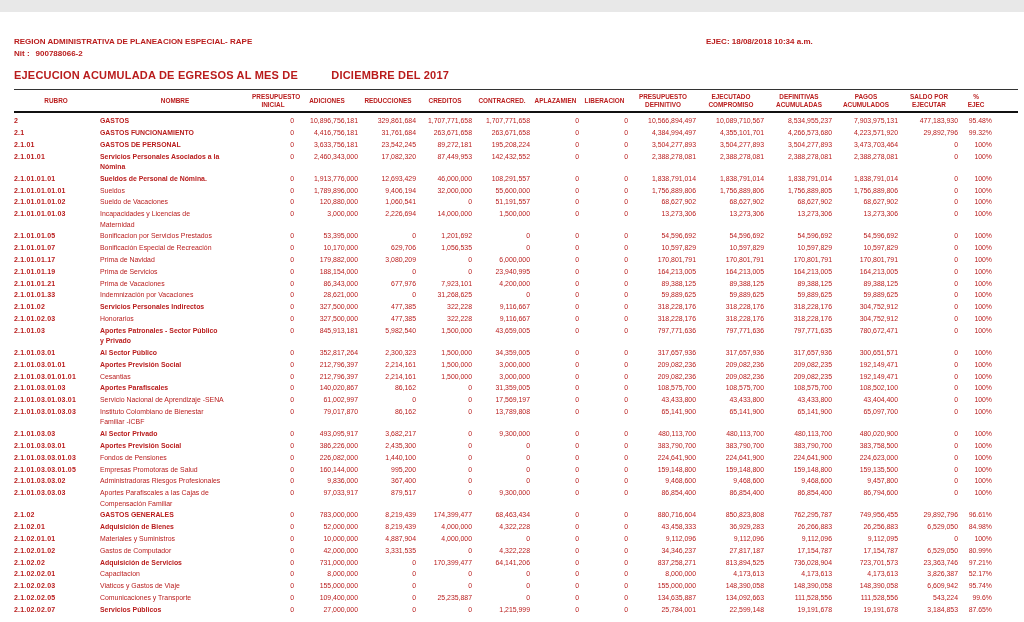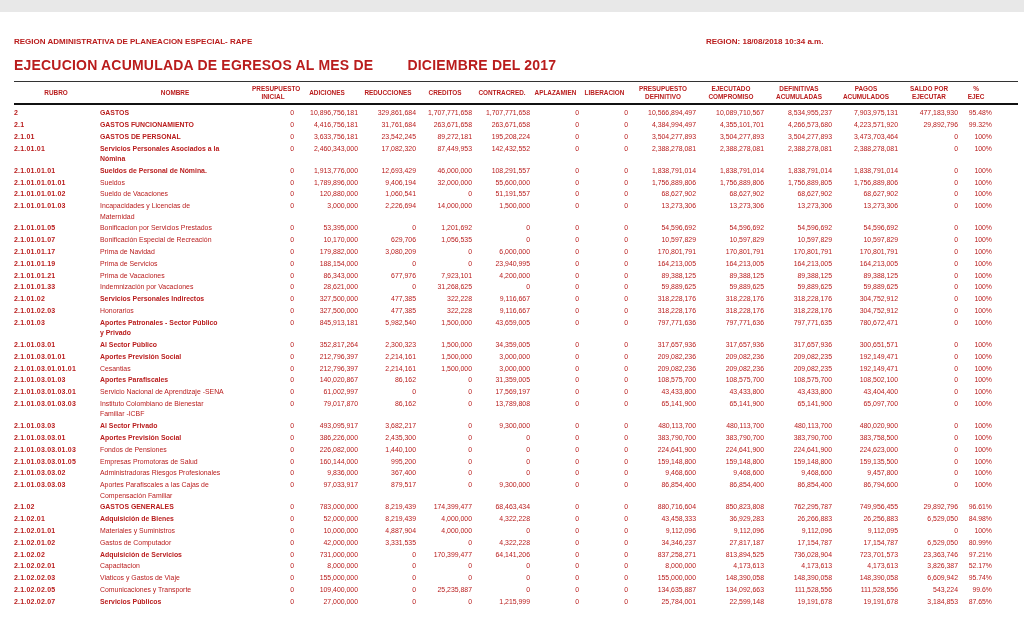--- a/index.html
+++ b/index.html
@@ -11,21 +11,21 @@
     color:#b91c1c;
     font-family:"Liberation Sans", sans-serif;
     box-sizing:border-box;
     padding:24px 6px 0 14px;
     overflow:hidden;
   }
   .top{display:flex;justify-content:space-between;align-items:flex-start;}
   .top-left{font-size:8px;font-weight:bold;line-height:12px;}
   .top-right{width:312px;font-size:8px;font-weight:bold;line-height:12px;}
   .nit-line span{margin-right:6px;}
-  .title-line{margin-top:9px;font-size:14px;font-weight:bold;letter-spacing:.2px;}
+  .title-line{margin-top:9px;font-size:11px;font-weight:bold;letter-spacing:.2px;}
   .title-month{margin-left:30px;}
   .tbl{margin-top:8px;}
   .thead,.row{
     display:grid;
     grid-template-columns:84px 150px 42px 62px 56px 54px 56px 47px 47px 66px 66px 66px 64px 58px 32px;
     column-gap:2px;
   }
   .thead{
     border-top:1px solid #333;
     border-bottom:2px solid #111;
@@ -44,24 +44,27 @@
   .row.bold .name{font-weight:bold;}
   .num{font-size:6.9px;line-height:10.4px;text-align:right;font-variant-numeric:tabular-nums;}
 </style>
 </head>
 <body>
 
 <div class="page">
   <div class="top">
     <div class="top-left">
       <div>REGION ADMINISTRATIVA DE PLANEACION ESPECIAL- RAPE</div>
+      <div class="nit-line">
+        <span>Nit :</span><span>900788066-2</span>
+      </div>
     </div>
     <div class="top-right">
       <div>
-        <span>REGION:</span>
+        <span>EJEC:</span>
         <span>18/08/2018 10:34 a.m.</span>
       </div>
     </div>
   </div>
 
   <div class="title-line">
     <span>EJECUCION ACUMULADA DE EGRESOS AL  MES DE</span>
     <span class="title-month">DICIEMBRE  DEL 2017</span>
   </div>
 

